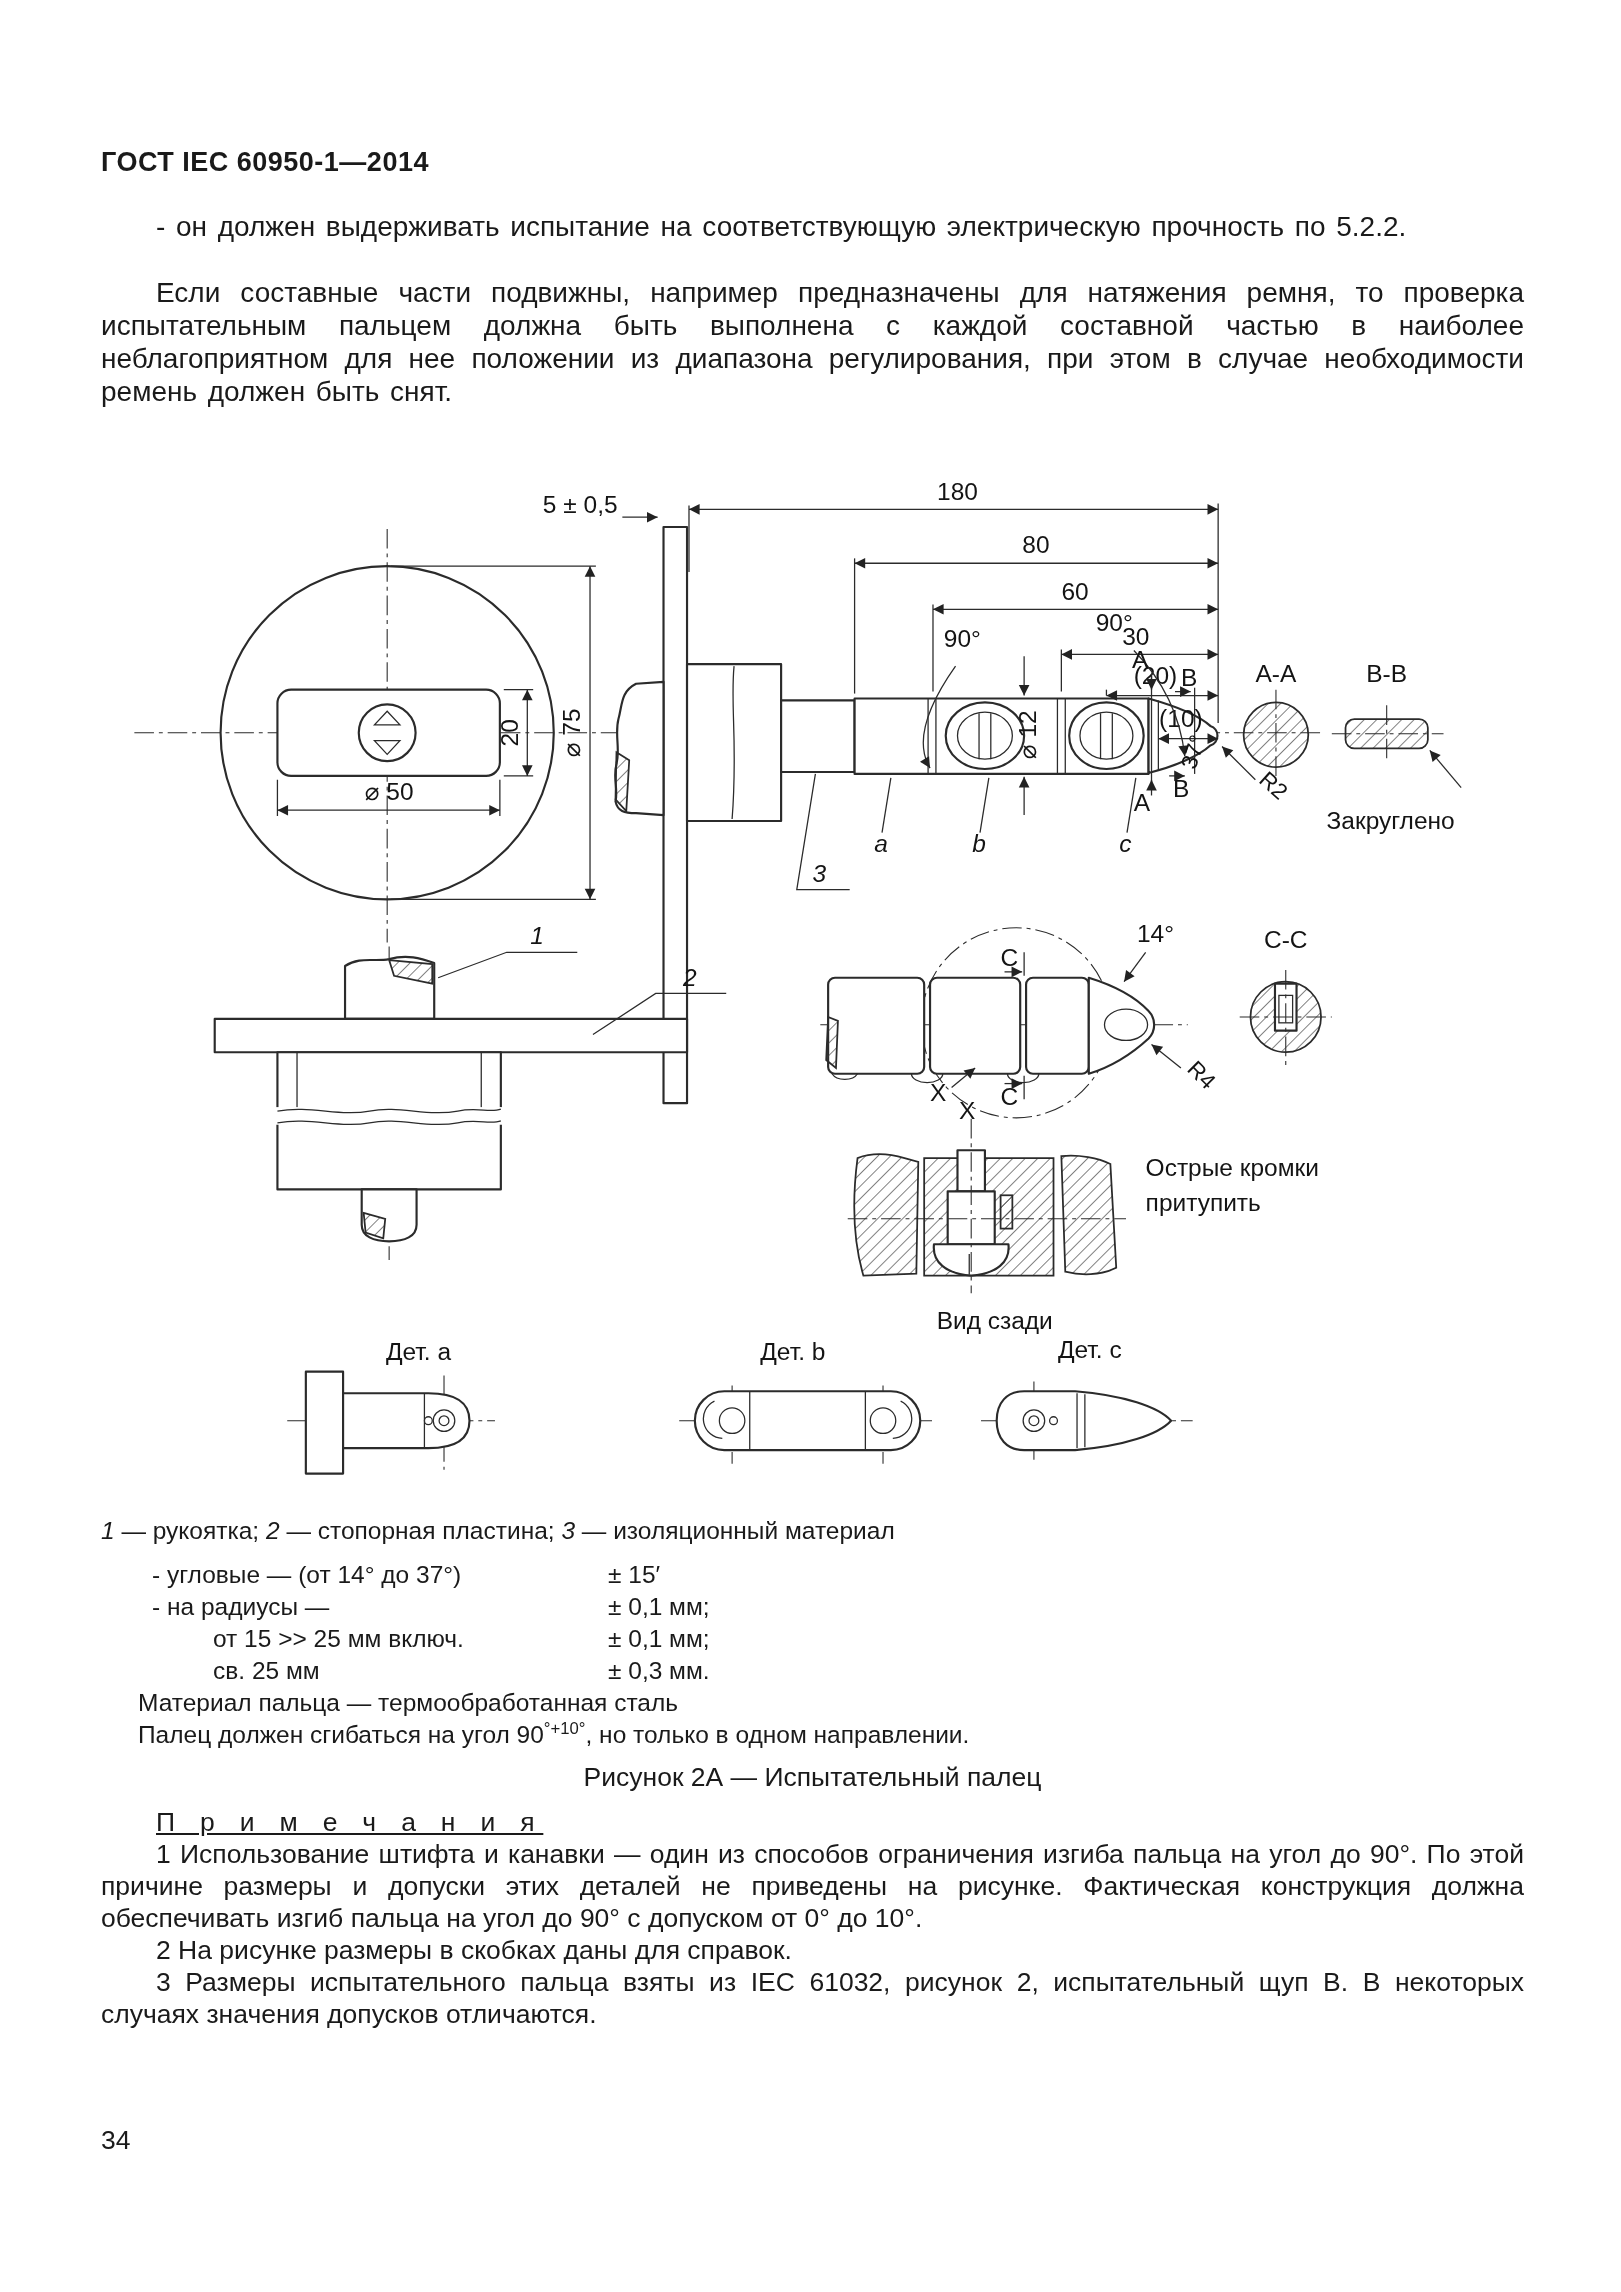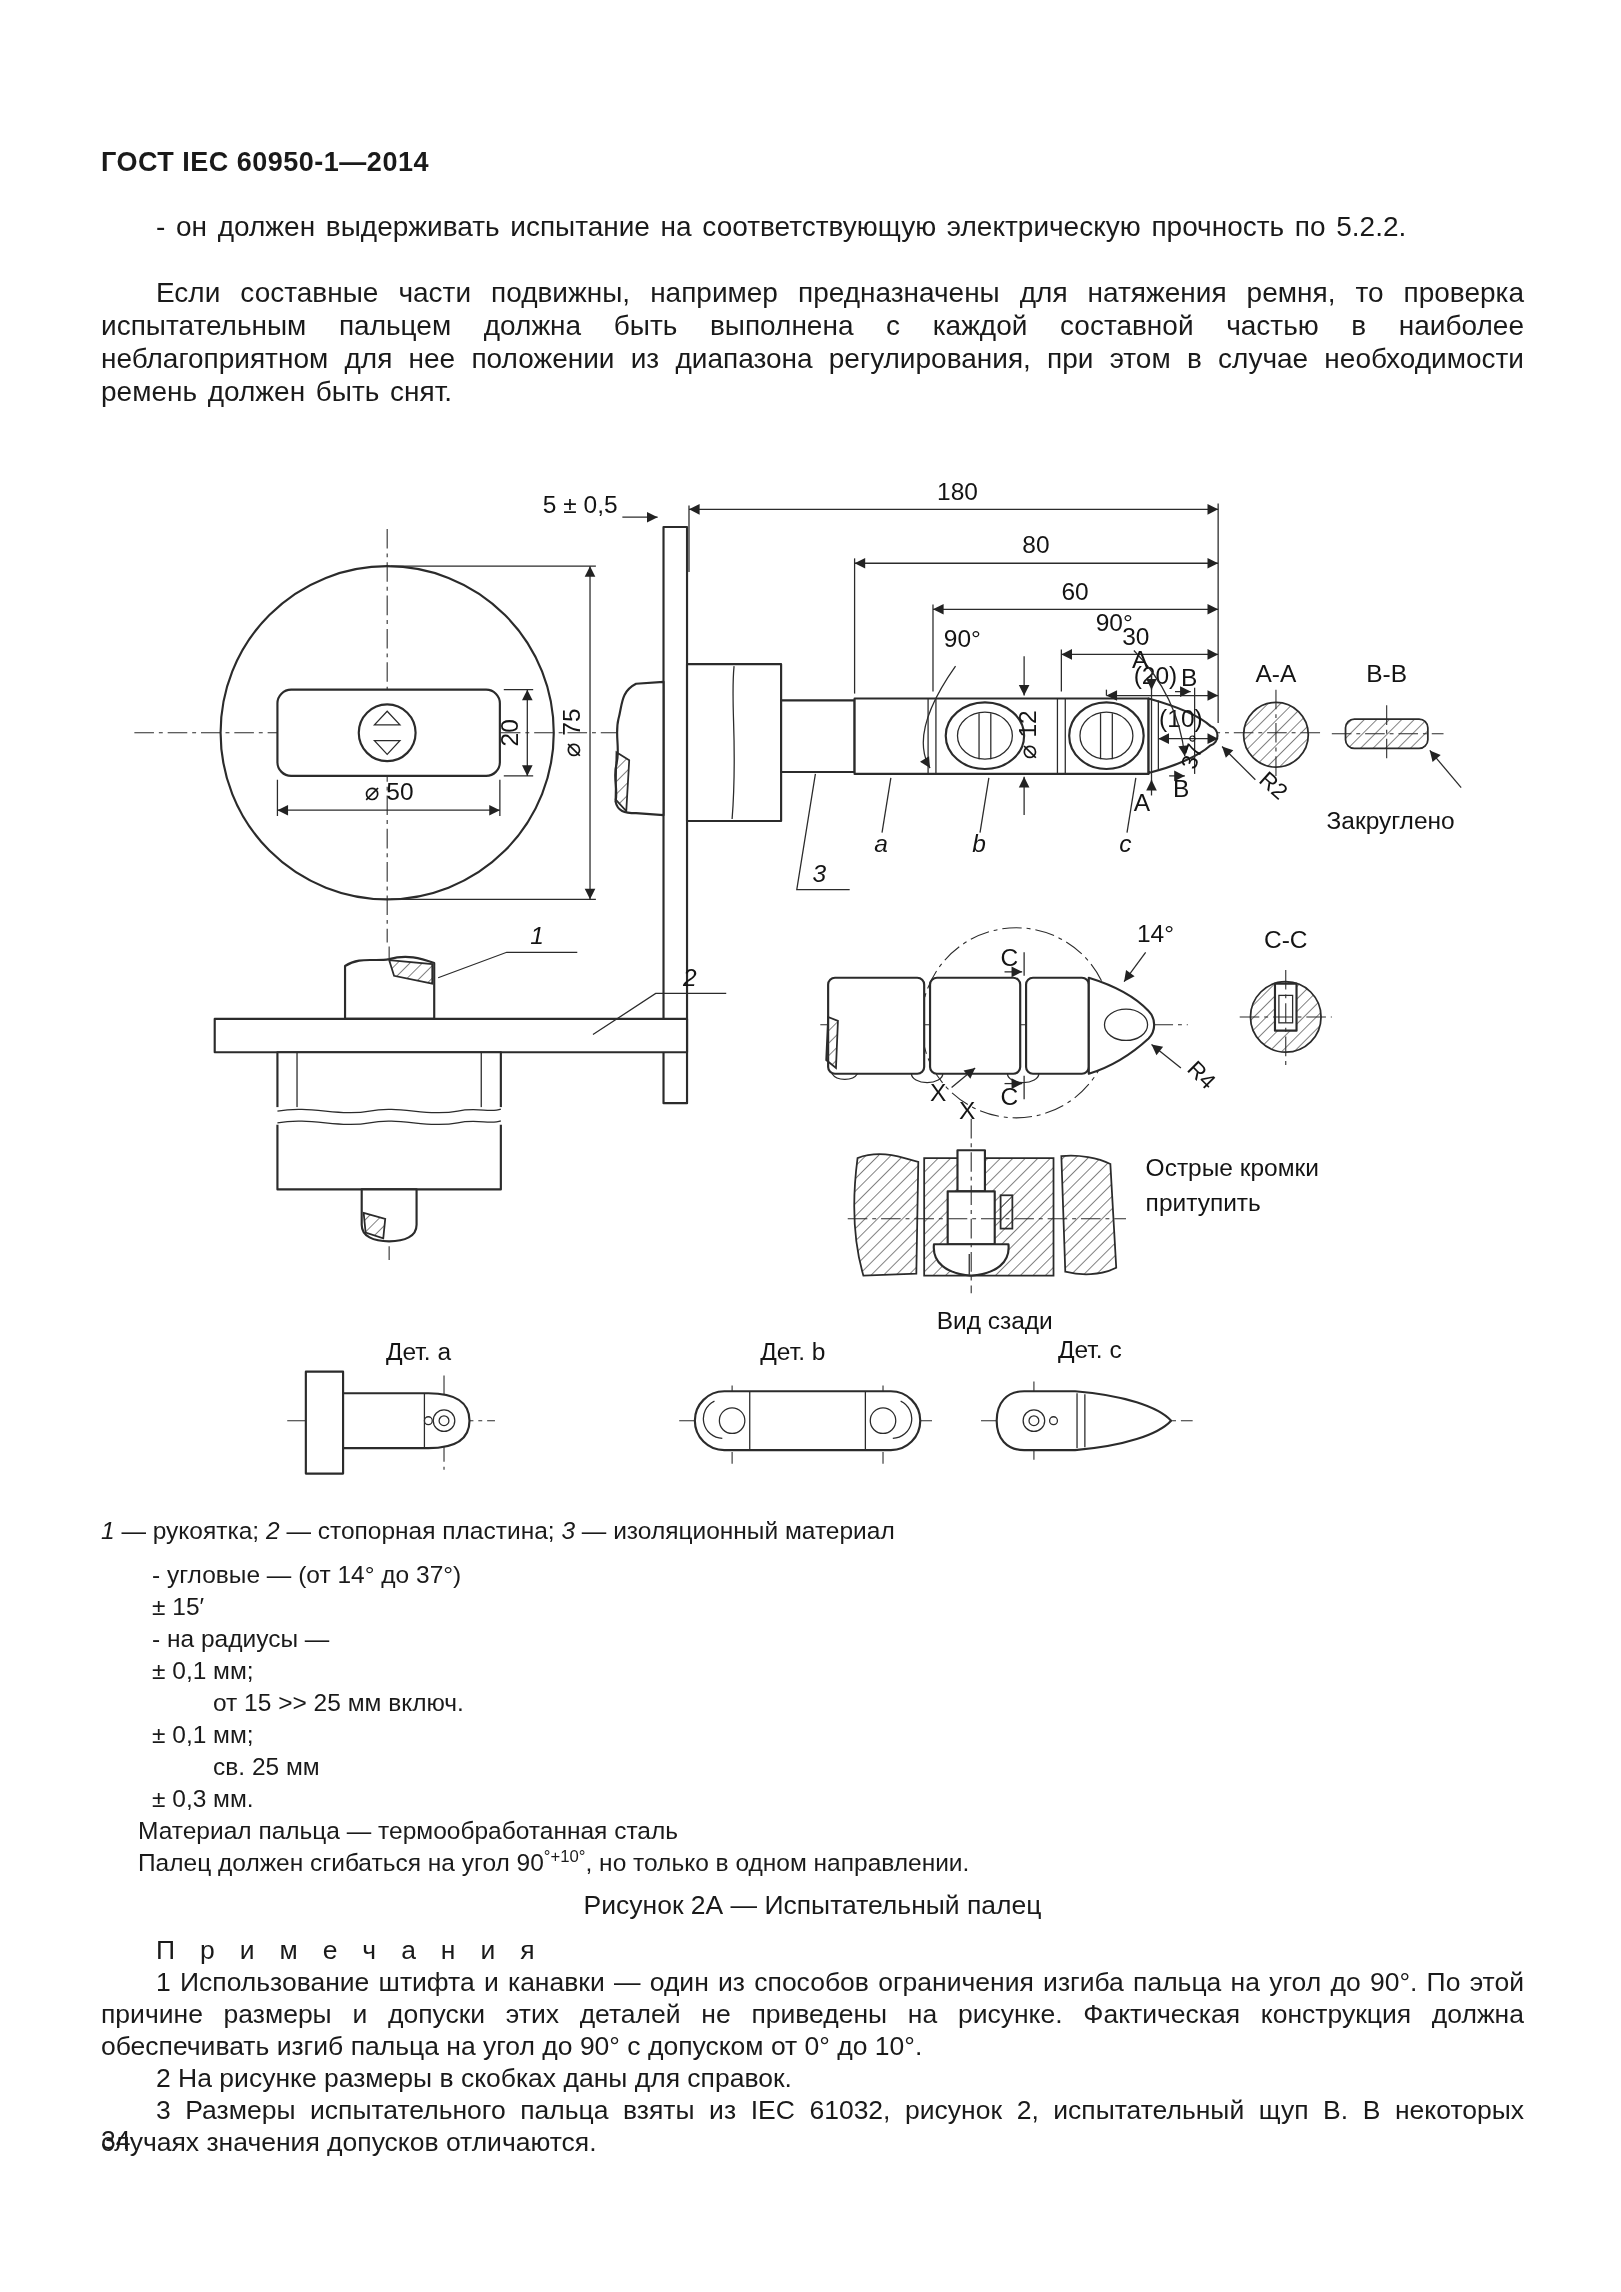--- a/index.html
+++ b/index.html
@@ -13,27 +13,27 @@
   #p1{top:210px;text-indent:55px;}
   #p2{top:276px;text-indent:55px;}
   .drawing{position:absolute;top:429px;left:95px;width:1431px;height:1073px;}
   svg text{font-family:"Liberation Sans", sans-serif;font-size:25px;fill:#141414;}
   svg text.it{font-style:italic;}
   svg text.sm{font-size:23px;}
   .lower{position:absolute;top:1517px;left:101px;width:1423px;}
   .legend{text-align:left;font-size:24.5px;margin-bottom:13.7px;}
   .legend .num{font-style:italic;}
   .tol{margin-left:51px;font-size:24.5px;line-height:32px;}
-  .tol-row{display:flex;flex-direction:column;}
+  .tol-row{display:flex;}
   .tol-row .lbl{width:456px;}
   .tol-row.ind .lbl{padding-left:61px;box-sizing:border-box;}
   .tol-note{margin-left:37px;font-size:24.5px;line-height:32px;}
   sup.tolsup{font-size:16.7px;vertical-align:super;line-height:0;}
   .caption{text-align:center;font-size:26.5px;margin-top:11.8px;}
-  .notes-heading{font-size:26.5px;letter-spacing:8.8px;text-indent:55px;margin-top:13.7px;}
+  .notes-heading{font-size:26.5px;letter-spacing:8.8px;text-indent:55px;margin-top:13.7px;text-decoration:underline;}
   .note{font-size:26.5px;line-height:32px;text-align:justify;text-indent:55px;margin:0;}
   .page-num{position:absolute;left:101px;top:2125px;font-size:26.5px;}
 </style>
 </head>
 <body>
 
 <div class="header">ГОСТ IEC 60950-1—2014</div>
 
 <div class="para" id="p1">- он должен выдерживать испытание на соответствующую электрическую прочность по 5.2.2.</div>
 <div class="para" id="p2">Если составные части подвижны, например предназначены для натяжения ремня, то проверка испытательным пальцем должна быть выполнена с каждой составной частью в наиболее неблагоприятном для нее положении из диапазона регулирования, при этом в случае необходимости ремень должен быть снят.</div>

